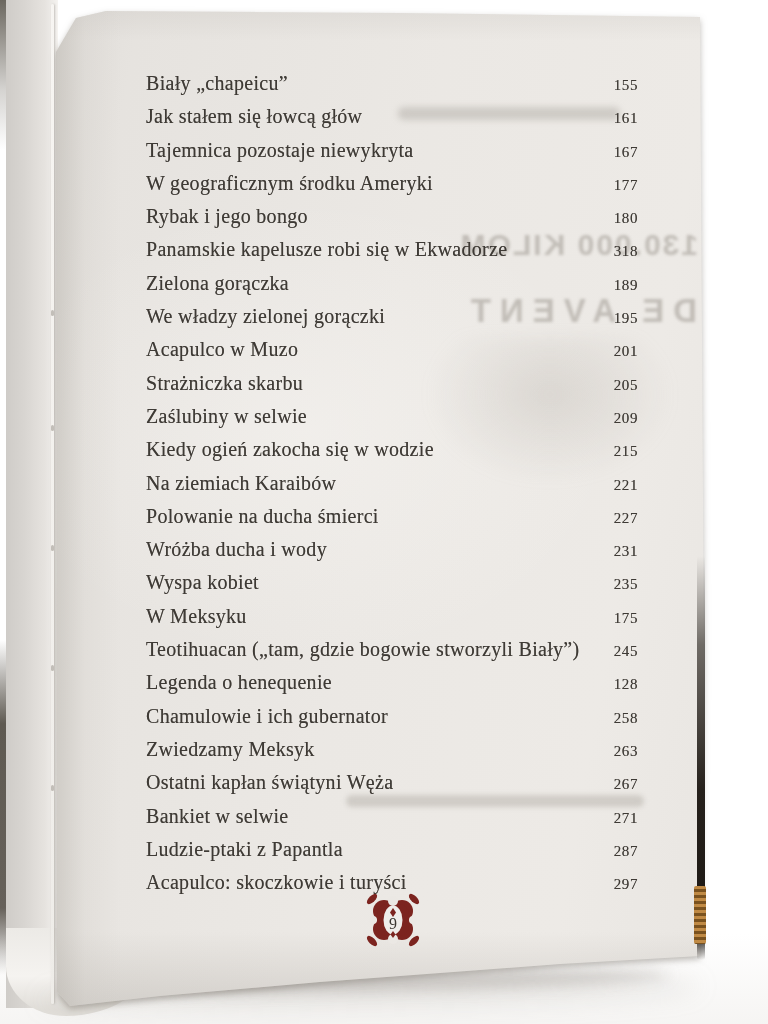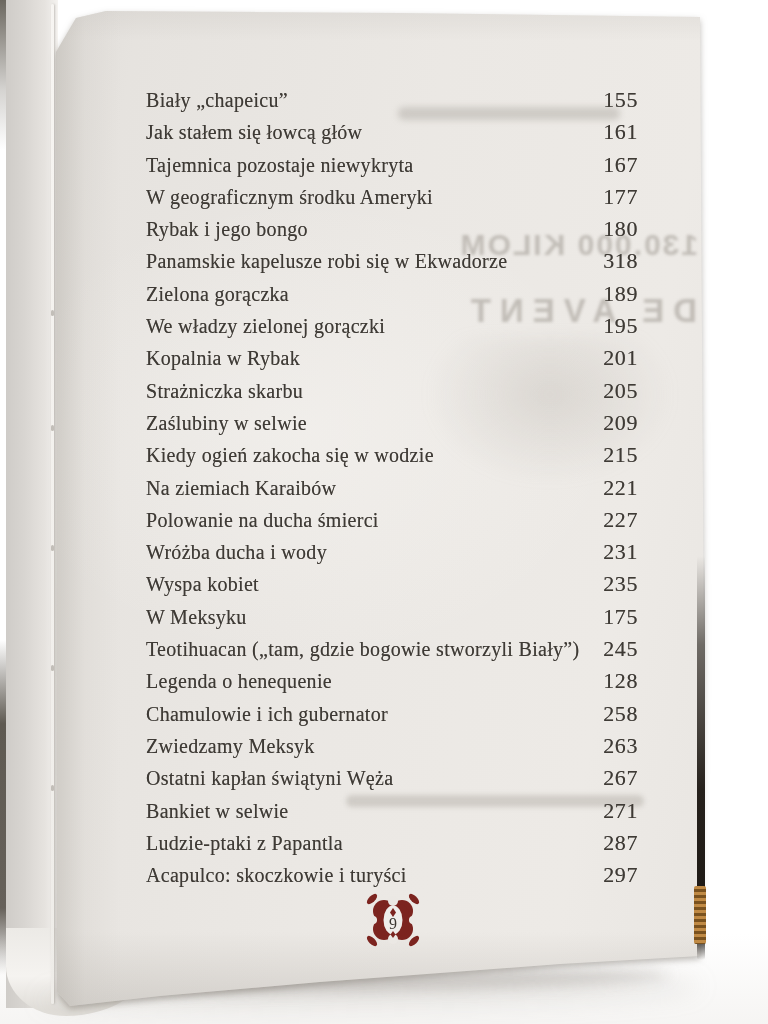--- a/index.html
+++ b/index.html
@@ -51,26 +51,26 @@
     color:rgba(151,145,137,.5);filter:blur(1.6px);}
   .ghost1{left:448px;top:228px;width:250px;font-size:30px;letter-spacing:2px;text-align:left;}
   .ghost2{left:352px;top:292px;width:345px;font-size:33px;letter-spacing:9px;text-align:left;}
   .ghost-smudge{position:absolute;background:rgba(168,162,154,.42);filter:blur(3px);border-radius:6px;}
   .smudge-top{left:398px;top:107px;width:222px;height:13px;}
   .smudge-bottom{left:346px;top:795px;width:298px;height:12px;background:rgba(164,158,150,.38);filter:blur(2.5px);}
   .ghost-blob{position:absolute;left:428px;top:336px;width:244px;height:146px;filter:blur(7px);
     background:radial-gradient(ellipse at 50% 40%,rgba(176,170,162,.30),rgba(176,170,162,0) 72%);}
 
   
-  .toc{position:absolute;left:146px;top:84px;width:492px;}
+  .toc{position:absolute;left:146px;top:68px;width:492px;}
   .toc-row{display:flex;justify-content:space-between;align-items:baseline;
     line-height:31.3px;font-size:20px;color:#3e3a35;
     text-shadow:0 0 .5px rgba(62,58,53,.55);}
   .toc-title{white-space:nowrap;letter-spacing:.3px;}
-  .toc-page{font-size:22px;letter-spacing:.6px;padding-left:12px;}
+  .toc-page{font-size:15px;letter-spacing:.6px;padding-left:12px;}
 
   
   .ornament{position:absolute;left:363px;top:889px;width:60px;height:62px;}
 
   
   .edge-line{position:absolute;left:697px;top:556px;width:8px;height:404px;border-radius:3px;
     background:linear-gradient(180deg,rgba(42,36,30,0) 0%,rgba(45,40,34,.65) 22%,#26211c 58%,#1b1713 94%,rgba(30,26,22,0) 100%);}
   .edge-speck{position:absolute;left:694px;top:886px;width:12px;height:58px;border-radius:2px;
     background:repeating-linear-gradient(180deg,#c08a45 0 3px,#7a521f 3px 6px);}
 </style>
@@ -136,21 +136,21 @@
             <span class="toc-title">Zielona gorączka</span>
             <span class="toc-page">189</span>
           </div>
 
           <div class="toc-row">
             <span class="toc-title">We władzy zielonej gorączki</span>
             <span class="toc-page">195</span>
           </div>
 
           <div class="toc-row">
-            <span class="toc-title">Kopalnia w Rybak</span>
+            <span class="toc-title">Acapulco w Muzo</span>
             <span class="toc-page">201</span>
           </div>
 
           <div class="toc-row">
             <span class="toc-title">Strażniczka skarbu</span>
             <span class="toc-page">205</span>
           </div>
 
           <div class="toc-row">
             <span class="toc-title">Zaślubiny w selwie</span>

